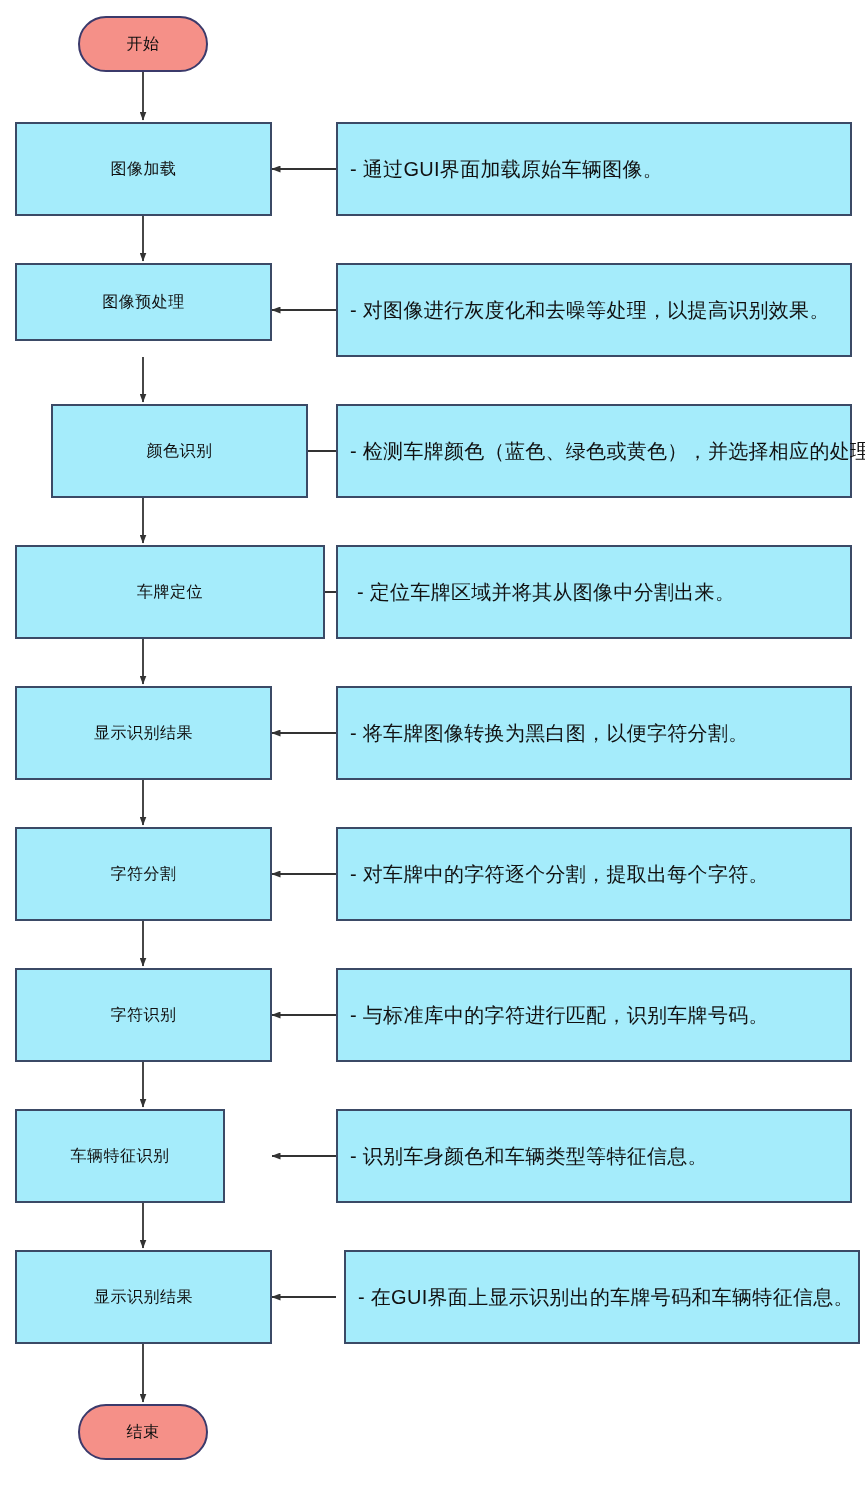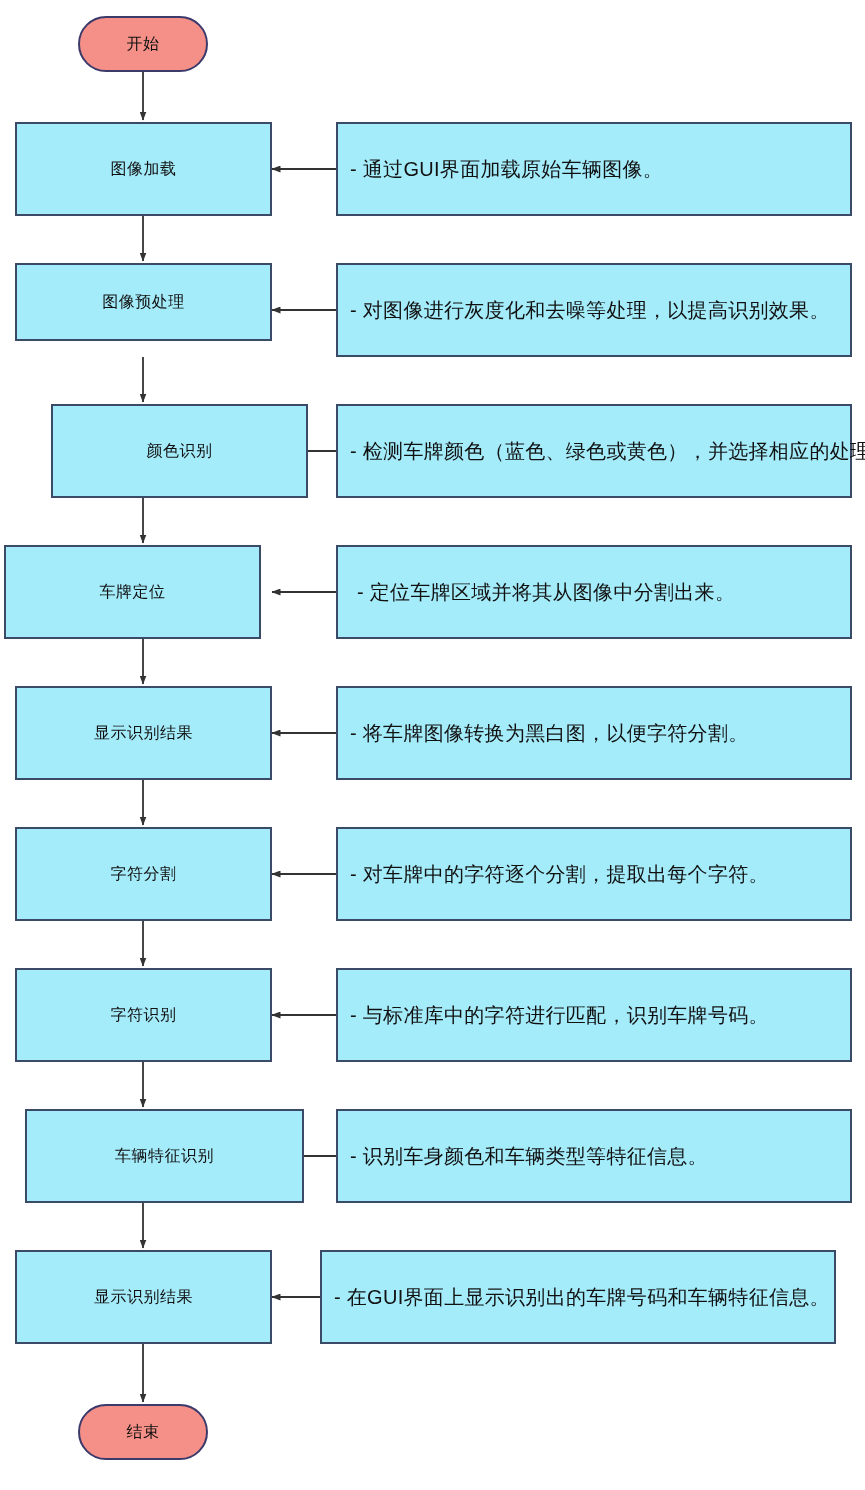--- a/index.html
+++ b/index.html
@@ -98,33 +98,33 @@
 
   <div class="node process" style="left:15px; top:122px; width:257px; height:94px;">
     <span class="node-label">图像加载</span>
   </div>
   <div class="node process" style="left:15px; top:263px; width:257px; height:78px;">
     <span class="node-label">图像预处理</span>
   </div>
   <div class="node process" style="left:15px; top:404px; width:257px; height:94px;margin-left:36px;">
     <span class="node-label">颜色识别</span>
   </div>
-  <div class="node process" style="left:4px; top:545px; width:257px; height:94px;">
+  <div class="node process" style="left:15px; top:545px; width:310px; height:94px;">
     <span class="node-label">车牌定位</span>
   </div>
   <div class="node process" style="left:15px; top:686px; width:257px; height:94px;">
     <span class="node-label">显示识别结果</span>
   </div>
   <div class="node process" style="left:15px; top:827px; width:257px; height:94px;">
     <span class="node-label">字符分割</span>
   </div>
   <div class="node process" style="left:15px; top:968px; width:257px; height:94px;">
     <span class="node-label">字符识别</span>
   </div>
-  <div class="node process" style="left:25px; top:1109px; width:279px; height:94px;">
+  <div class="node process" style="left:15px; top:1109px; width:210px; height:94px;">
     <span class="node-label">车辆特征识别</span>
   </div>
   <div class="node process" style="left:15px; top:1250px; width:257px; height:94px;">
     <span class="node-label">显示识别结果</span>
   </div>
 
   <div class="node note" style="left:336px; top:122px; width:516px; height:94px;">
     <span class="node-label">- 通过GUI界面加载原始车辆图像。</span>
   </div>
   <div class="node note" style="left:336px; top:263px; width:516px; height:94px;">
@@ -141,21 +141,21 @@
   </div>
   <div class="node note" style="left:336px; top:827px; width:516px; height:94px;">
     <span class="node-label">- 对车牌中的字符逐个分割，提取出每个字符。</span>
   </div>
   <div class="node note" style="left:336px; top:968px; width:516px; height:94px;">
     <span class="node-label">- 与标准库中的字符进行匹配，识别车牌号码。</span>
   </div>
   <div class="node note" style="left:336px; top:1109px; width:516px; height:94px;">
     <span class="node-label">- 识别车身颜色和车辆类型等特征信息。</span>
   </div>
-  <div class="node note" style="left:320px; top:1250px; width:516px; height:94px;">
+  <div class="node note" style="left:344px; top:1250px; width:516px; height:94px;">
     <span class="node-label">- 在GUI界面上显示识别出的车牌号码和车辆特征信息。</span>
   </div>
 
   <div class="node terminator" style="left:78px; top:1404px; width:130px; height:56px;">
     <span class="node-label">结束</span>
   </div>
 
 </div>
 
 </body></html>

